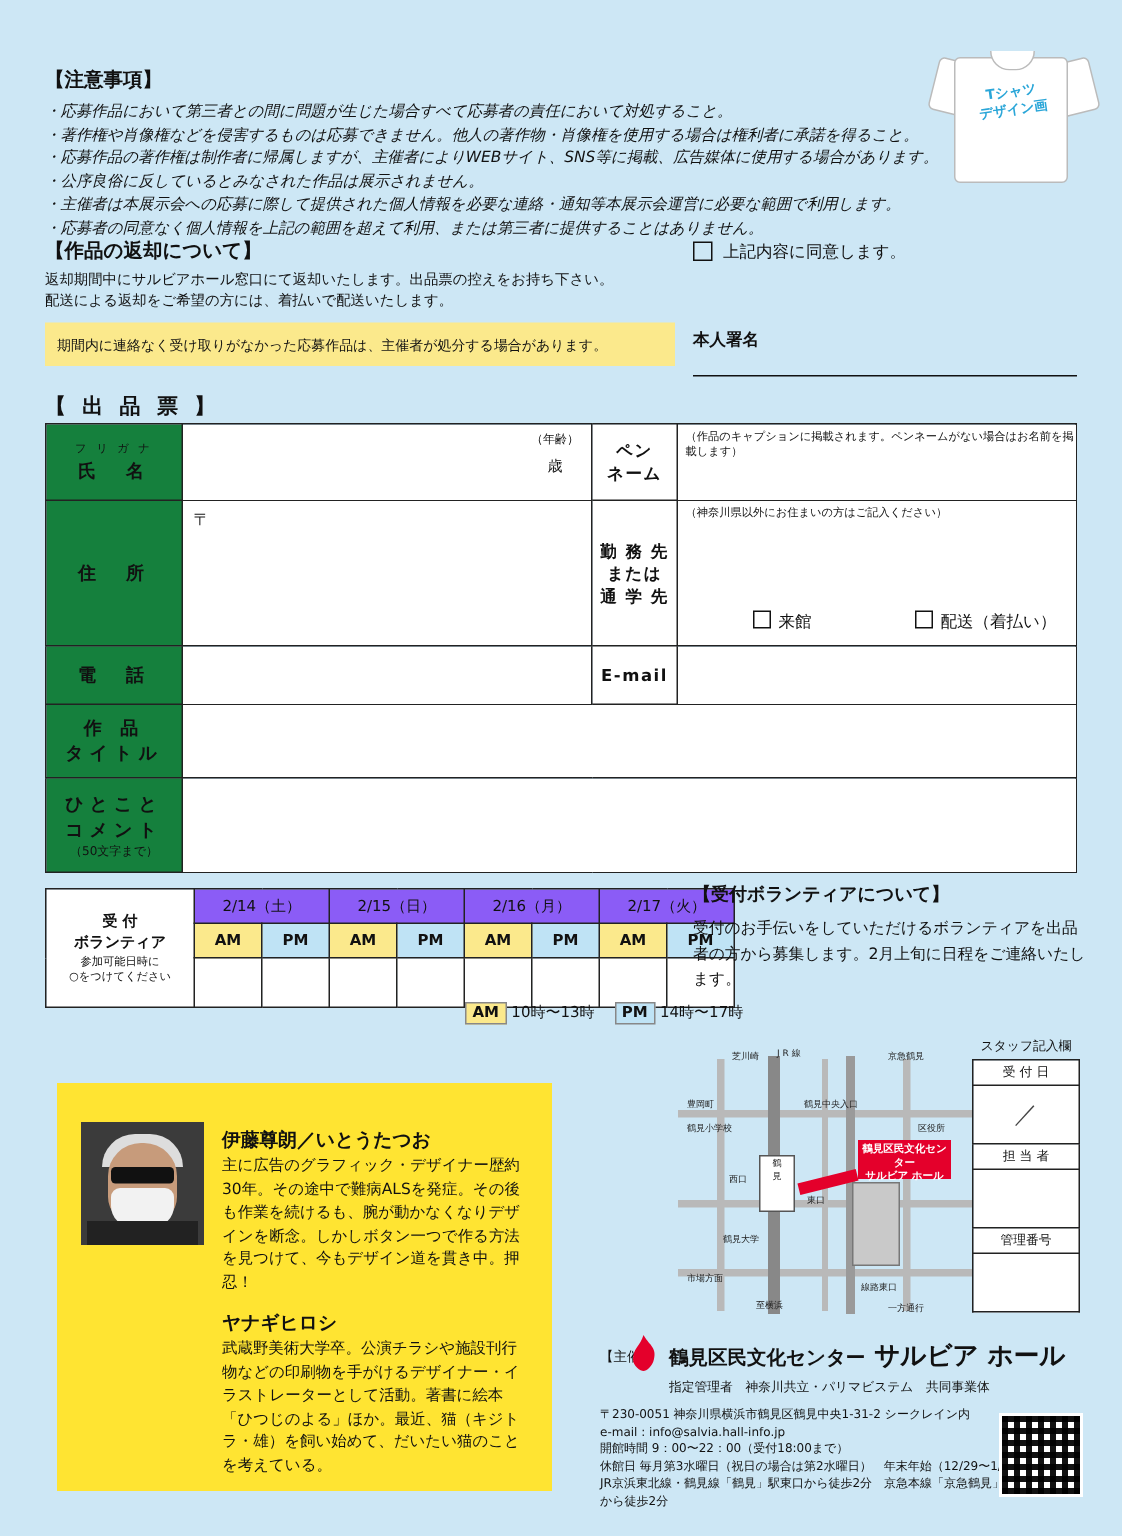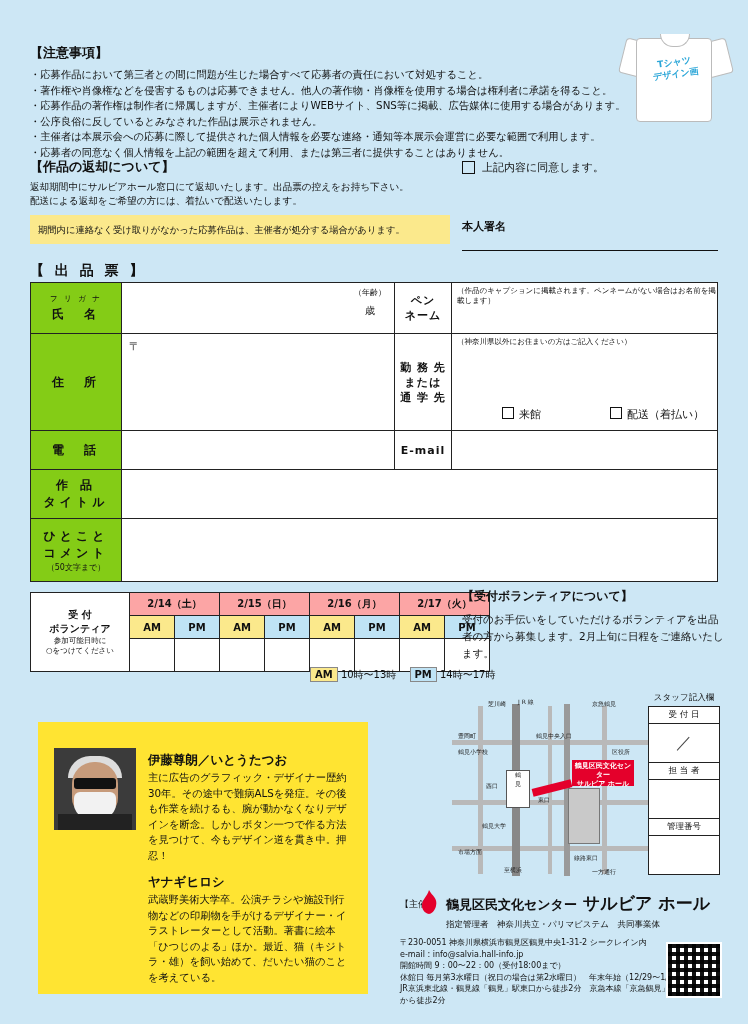--- a/index.html
+++ b/index.html
@@ -10,21 +10,21 @@
     font-size:10px;color:#111;
     position:relative;overflow:hidden;
   }
   .page{position:absolute;left:0;top:0;width:748px;height:1024px;}
 
   
   #notice{position:absolute;left:30px;top:44px;width:600px;}
   #notice .title{font-size:13px;font-weight:bold;margin-bottom:5px;}
   #notice ul{margin:0;padding:0;list-style:none;}
   #notice li{
-    font-size:10.3px;line-height:15.5px;white-space:nowrap;
+    font-size:10.3px;line-height:15.5px;white-space:nowrap;font-style:italic;
   }
   #notice li::before{content:"・";}
 
   
   #tshirt{position:absolute;right:18px;top:22px;width:108px;height:112px;}
   .ts-body{
     position:absolute;left:14px;top:16px;width:74px;height:82px;
     background:#fff;border:1px solid #bbb;border-radius:4px;
   }
   .ts-sleeve-l{position:absolute;left:0px;top:18px;width:24px;height:34px;background:#fff;border:1px solid #bbb;transform:rotate(14deg);border-radius:4px;}
@@ -59,21 +59,21 @@
 
   
   #formtitle{position:absolute;left:30px;top:262px;font-size:14px;font-weight:bold;letter-spacing:3px;}
   #formtbl{
     position:absolute;left:30px;top:282px;width:688px;
     border-collapse:collapse;
   }
   #formtbl td{border:1px solid #222;vertical-align:middle;}
   .lcell{
     width:88px;text-align:center;font-size:12px;font-weight:bold;letter-spacing:4px;
-    background:#84cc16;
+    background:#15803d;
   }
   .lcell .furi{font-size:7.5px;letter-spacing:2px;font-weight:normal;display:block;margin-bottom:2px;}
   .lcell .sub{font-size:8px;letter-spacing:0px;font-weight:normal;display:block;}
   .wcell{background:#fff;position:relative;}
   .mcell{
     width:54px;text-align:center;font-size:11px;font-weight:bold;background:#fff;line-height:15px;letter-spacing:1px;
   }
   .age{position:absolute;right:8px;top:4px;font-size:8.5px;text-align:center;}
   .age .yr{font-size:8px;}
   .age .sai{font-size:10px;margin-top:6px;}
@@ -83,21 +83,21 @@
   .chk2 .b{display:inline-block;width:10px;height:10px;border:1px solid #111;margin-right:5px;vertical-align:-1px;}
   .chk2 .sp{display:inline-block;width:62px;}
 
   
   #voltbl{position:absolute;left:30px;top:592px;border-collapse:collapse;}
   #voltbl td{border:1px solid #222;text-align:center;font-size:10px;}
   .vol-head{
     width:96px;height:52px;background:#ffffff;font-weight:bold;font-size:11px;line-height:14px;
   }
   .vol-head .s{font-size:7.5px;font-weight:normal;display:block;line-height:10px;}
-  .vol-date{height:20px;background:#fca5a5;font-weight:bold;font-size:11px;width:84px;margin-top:40px;}
+  .vol-date{height:20px;background:#8b5cf6;font-weight:normal;font-size:11px;width:84px;margin-top:40px;}
   .vol-am{height:20px;background:#fbe98c;font-weight:bold;font-size:10px;width:42px;}
   .vol-pm{height:20px;background:#bfe3f5;font-weight:bold;font-size:10px;width:42px;}
   .vol-blank{height:30px;background:#fff;}
   #vollegend{position:absolute;left:310px;top:668px;font-size:10px;}
   #vollegend .tagam{background:#fbe98c;border:1px solid #888;padding:1px 4px;font-weight:bold;}
   #vollegend .tagpm{background:#bfe3f5;border:1px solid #888;padding:1px 4px;font-weight:bold;margin-left:10px;}
 
   
   #voltext{position:absolute;left:462px;top:588px;width:262px;}
   #voltext .t{font-size:12px;font-weight:bold;}

